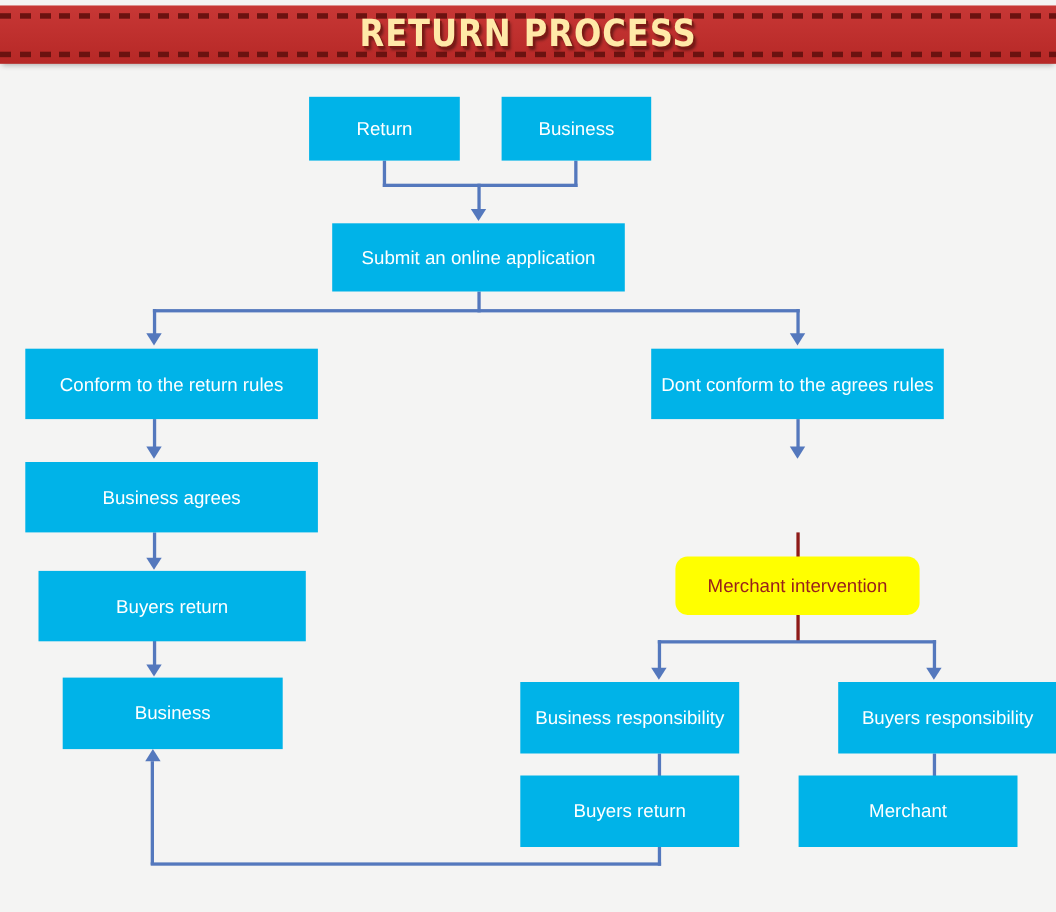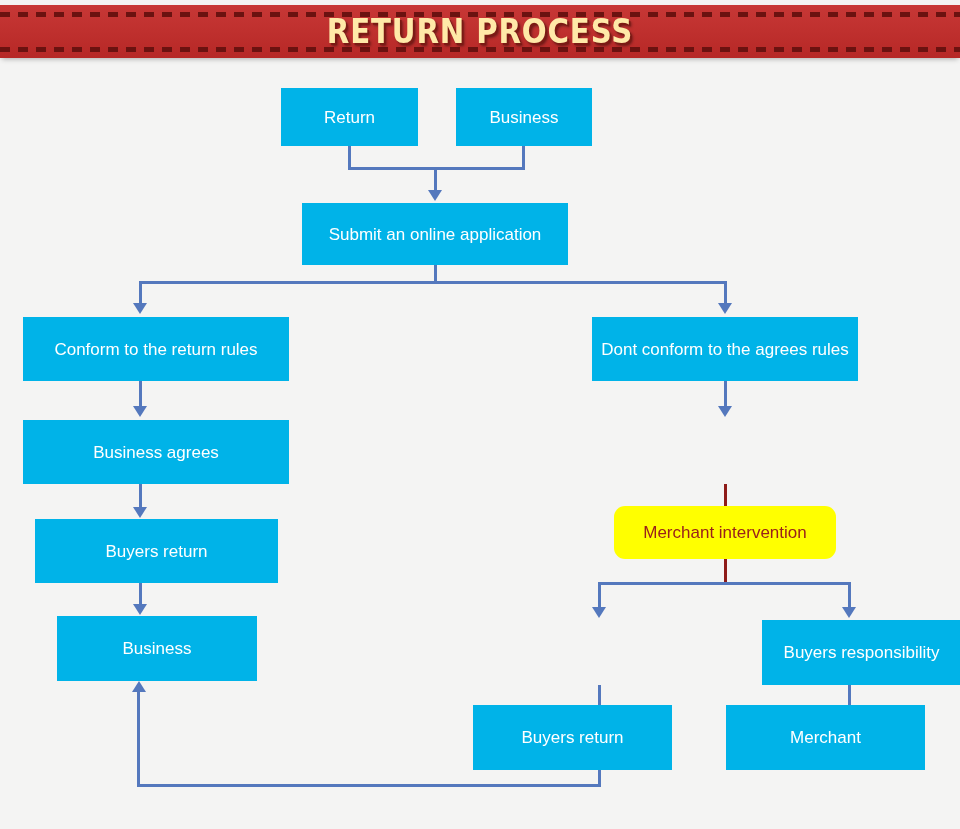--- a/index.html
+++ b/index.html
@@ -209,20 +209,23 @@
   </div>
 
   <div class="node highlight" style="left:614px; top:506px; width:222px; height:53px;">
     <span>Merchant intervention</span>
   </div>
 
   <div class="node" style="left:57px; top:616px; width:200px; height:65px;">
     <span>Business</span>
   </div>
 
+  <div class="node" style="left:473px; top:620px; width:199px; height:65px;">
+    <span>Business responsibility</span>
+  </div>
 
   <div class="node" style="left:726px; top:620px; width:199px; height:65px;margin-left:36px;">
     <span>Buyers responsibility</span>
   </div>
 
   <div class="node" style="left:473px; top:705px; width:199px; height:65px;">
     <span>Buyers return</span>
   </div>
 
   <div class="node" style="left:726px; top:705px; width:199px; height:65px;">

